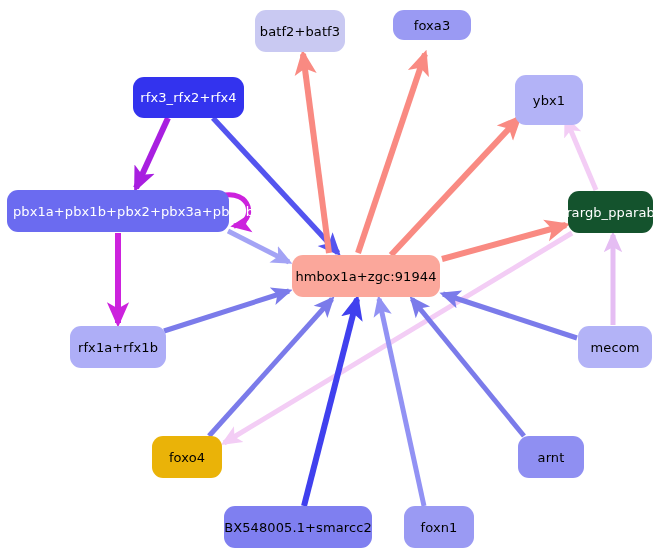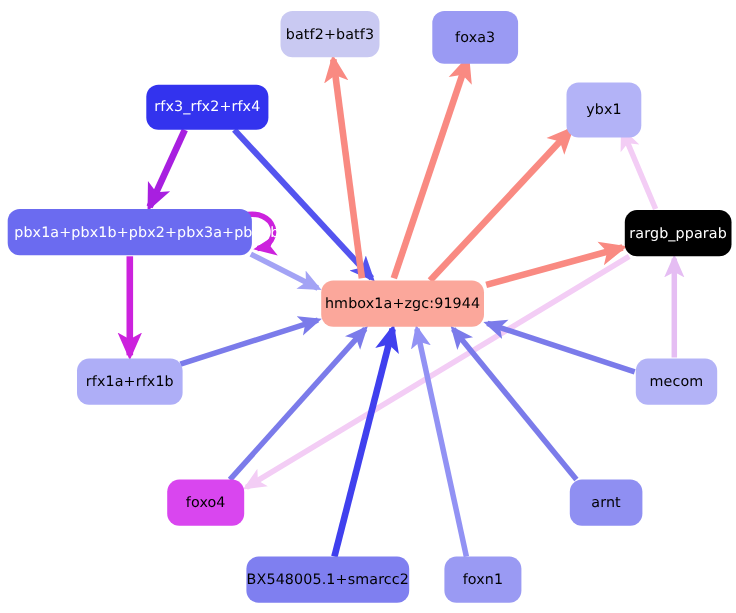--- a/index.html
+++ b/index.html
@@ -94,45 +94,45 @@
         <line x1="424" y1="506" x2="379" y2="299" stroke="#9292f4" stroke-width="5" stroke-linecap="butt" marker-end="url(#ah-9292f4)"></line>
         <line x1="304" y1="506" x2="357" y2="299" stroke="#4040ee" stroke-width="6" stroke-linecap="butt" marker-end="url(#ah-4040ee)"></line>
         <line x1="209" y1="436" x2="332" y2="299" stroke="#7b7bea" stroke-width="5" stroke-linecap="butt" marker-end="url(#ah-7b7bea)"></line>
       </g>
   </svg>
 
   <div id="nodes-group">
       <div class="node" style="left: 255px; top: 10px; width: 90px; height: 42px; background: rgb(201, 201, 242); color: rgb(0, 0, 0);">
         <span>batf2+batf3</span>
       </div>
-      <div class="node" style="left: 393px; top: 10px; width: 78px; height: 48px; background: rgb(154, 154, 243); color: rgb(0, 0, 0);">
+      <div class="node" style="left: 393px; top: 10px; width: 78px; height: 30px; background: rgb(154, 154, 243); color: rgb(0, 0, 0);">
         <span>foxa3</span>
       </div>
       <div class="node" style="left: 133px; top: 77px; width: 111px; height: 41px; background: rgb(51, 51, 238); color: rgb(255, 255, 255);">
         <span>rfx3_rfx2+rfx4</span>
       </div>
       <div class="node" style="left: 515px; top: 75px; width: 68px; height: 50px; background: rgb(179, 179, 247); color: rgb(0, 0, 0);">
         <span>ybx1</span>
       </div>
       <div class="node" style="left: 7px; top: 190px; width: 222px; height: 42px; background: rgb(107, 107, 240); color: rgb(255, 255, 255); padding-left: 31px;">
         <span>pbx1a+pbx1b+pbx2+pbx3a+pbx3b</span>
       </div>
-      <div class="node" style="left: 568px; top: 191px; width: 97px; height: 42px; background: #000000; color: rgb(255, 255, 255);">
+      <div class="node" style="left: 568px; top: 191px; width: 85px; height: 42px; background: #14532d; color: rgb(255, 255, 255);">
         <span>rargb_pparab</span>
       </div>
       <div class="node" style="left: 292px; top: 255px; width: 148px; height: 42px; background: rgb(251, 167, 155); color: rgb(0, 0, 0);">
         <span>hmbox1a+zgc:91944</span>
       </div>
       <div class="node" style="left: 70px; top: 326px; width: 96px; height: 42px; background: rgb(174, 174, 247); color: rgb(0, 0, 0);">
         <span>rfx1a+rfx1b</span>
       </div>
       <div class="node" style="left: 578px; top: 326px; width: 74px; height: 42px; background: rgb(179, 179, 247); color: rgb(0, 0, 0);">
         <span>mecom</span>
       </div>
-      <div class="node" style="left: 152px; top: 436px; width: 70px; height: 42px; background: #d946ef; color: rgb(0, 0, 0); text-align: right;">
+      <div class="node" style="left: 152px; top: 436px; width: 70px; height: 42px; background: #eab308; color: rgb(0, 0, 0); text-align: right;">
         <span>foxo4</span>
       </div>
       <div class="node" style="left: 518px; top: 436px; width: 66px; height: 42px; background: rgb(143, 143, 242); color: rgb(0, 0, 0);">
         <span>arnt</span>
       </div>
       <div class="node" style="left: 224px; top: 506px; width: 148px; height: 42px; background: rgb(127, 127, 240); color: rgb(0, 0, 0);">
         <span>BX548005.1+smarcc2</span>
       </div>
       <div class="node" style="left: 404px; top: 506px; width: 70px; height: 42px; background: rgb(154, 154, 243); color: rgb(0, 0, 0); text-align: right;">
         <span>foxn1</span>

